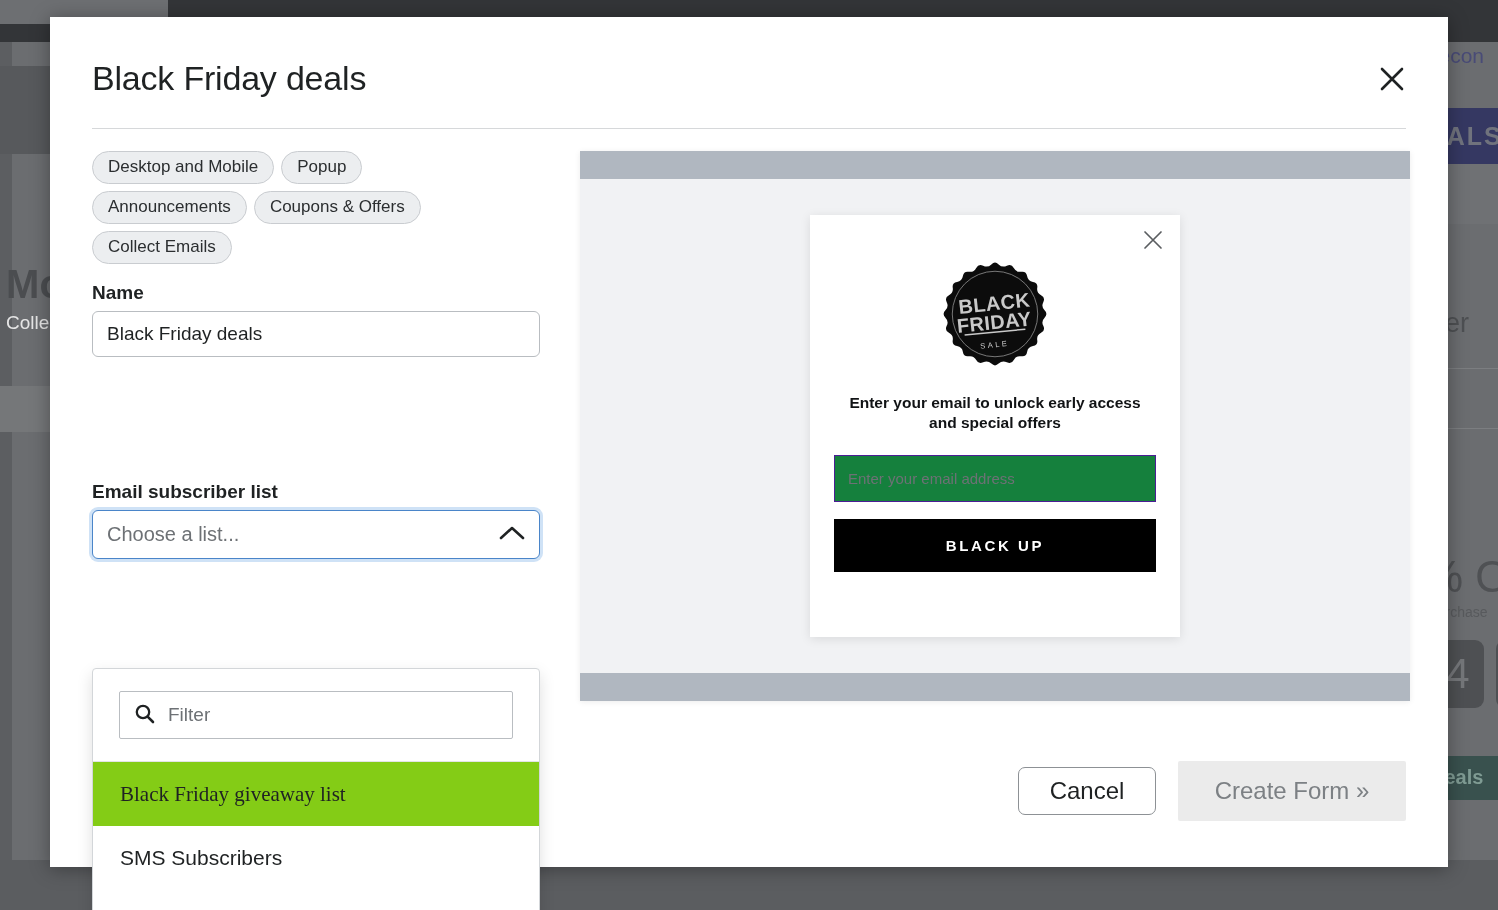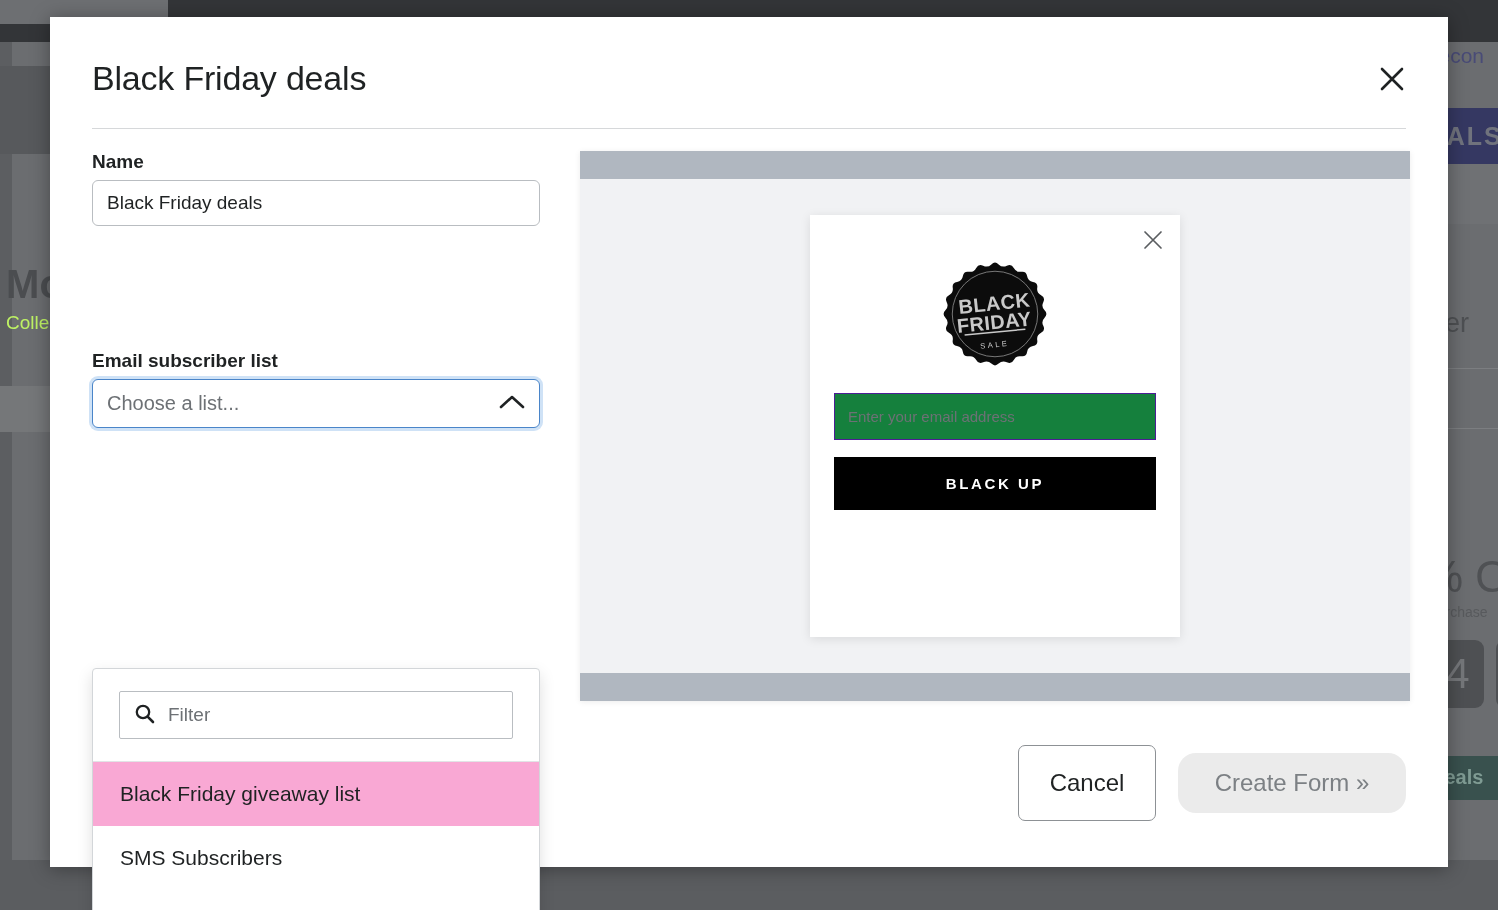--- a/index.html
+++ b/index.html
@@ -34,21 +34,21 @@
   .bg-sidestrip {
     position: absolute; left: 0; top: 66px; width: 168px; height: 88px;
     background: #57595c;
   }
   .bg-heading {
     position: absolute; left: 6px; top: 262px;
     font-size: 40px; font-weight: 700; color: #4b4d50; letter-spacing: .2px;
   }
   .bg-sub {
     position: absolute; left: 6px; top: 312px;
-    font-size: 19px; color: #bef264;
+    font-size: 19px; color: #e5e5e5;
   }
   .bg-panel-a {
     position: absolute; left: 0; top: 386px; width: 168px; height: 46px;
     background: #757779;
   }
   .bg-card-grid {
     position: absolute; left: 0; top: 860px; right: 0; height: 50px;
     background: #5b5d60;
   }
   .bg-right-wrap {
@@ -200,21 +200,21 @@
   }
   .dd-filter input::placeholder { color: #6d7175; }
 
   .dd-item {
     height: 64px;
     display: flex; align-items: center;
     padding-left: 27px;
     font-size: 21px; color: #1f2223;
     cursor: pointer;
   }
-  .dd-item.active { background: #f9a8d4; }
+  .dd-item.active { background: #84cc16; font-family: Liberation Serif, serif; }
 
   
   .preview {
     width: 830px; height: 550px;
     background: #f1f2f4;
     position: relative;
     box-shadow: 0 1px 6px rgba(0,0,0,.08);
   }
   .preview-bar {
     position: absolute; left: 0; right: 0; height: 28px;
@@ -277,31 +277,31 @@
     font-family: "Liberation Sans", sans-serif;
   }
 
   
   .modal-foot {
     position: absolute;
     right: 42px; bottom: 46px;
     display: flex; gap: 22px; align-items: center;
   }
   .btn-cancel {
-    height: 76px; min-width: 138px;
+    height: 48px; min-width: 138px;
     border: 1px solid #8d9195; border-radius: 7px;
     background: #fff;
     font-size: 24px; color: #1f2223;
     cursor: pointer;
     font-family: "Liberation Sans", sans-serif;
     padding: 0 22px;
   }
   .btn-create {
     height: 60px; min-width: 228px;
-    border: 0; border-radius: 18px;
+    border: 0; border-radius: 2px;
     background: #ebebeb;
     font-size: 24px; color: #7c8084;
     cursor: default;
     font-family: "Liberation Sans", sans-serif;
     padding: 0 22px;
   }
 
   
   #dropdown-layer {
     position: absolute;
@@ -353,20 +353,27 @@
         <path d="M4 4 L24 24 M24 4 L4 24" stroke="#1f2223" stroke-width="2.6" stroke-linecap="round"></path>
       </svg>
     </div>
   </div>
   <div class="modal-rule"></div>
 
   <div class="modal-body">
 
     <div class="col-left">
 
+      <div class="tag-row">
+        <span class="tag">Desktop and Mobile</span>
+        <span class="tag">Popup</span>
+        <span class="tag">Announcements</span>
+        <span class="tag">Coupons &amp; Offers</span>
+        <span class="tag">Collect Emails</span>
+      </div>
 
       <div class="field-label">Name</div>
       <input class="text-input" type="text" value="Black Friday deals" style="">
 
       <div class="spacer"></div>
 
       <div class="field-label">Email subscriber list</div>
       <div class="select-wrap">
         <div class="select-box">
           <span class="select-placeholder">Choose a list...</span>
@@ -405,20 +412,21 @@
                 </g>
               <g>
                 <text x="60" y="56" text-anchor="middle" font-family="Liberation Sans, sans-serif" font-size="21" font-weight="bold" fill="#c9c9c9" letter-spacing="0.4" transform="rotate(-6 60 56)">BLACK</text>
                 <text x="60" y="76" text-anchor="middle" font-family="Liberation Sans, sans-serif" font-size="21" font-weight="bold" fill="#c9c9c9" letter-spacing="0.4" transform="rotate(-6 60 76)">FRIDAY</text>
                 <line x1="28" y1="82" x2="92" y2="76" stroke="#c9c9c9" stroke-width="1.6"></line>
                 <text x="60" y="95" text-anchor="middle" font-family="Liberation Sans, sans-serif" font-size="8" font-weight="normal" fill="#c9c9c9" letter-spacing="2.6" transform="rotate(-6 60 95)">SALE</text>
               </g>
             </svg>
           </div>
 
+          <div class="popup-headline">Enter your email to unlock early access and special offers</div>
 
           <input class="popup-email" type="text" placeholder="Enter your email address" style="">
 
           <button class="popup-signup">BLACK UP</button>
         </div>
       </div>
     </div>
 
   </div>
 

